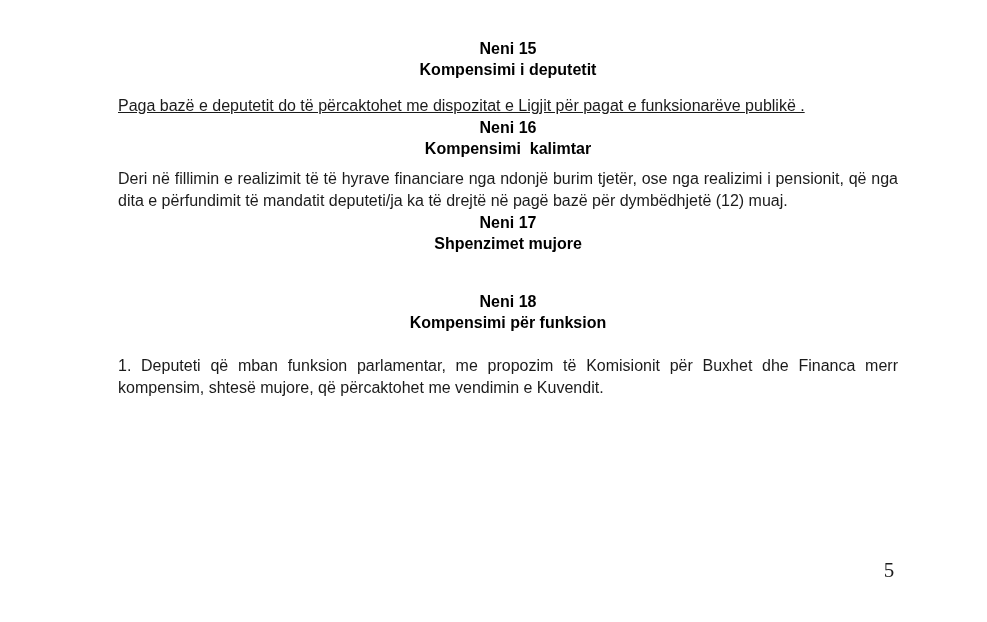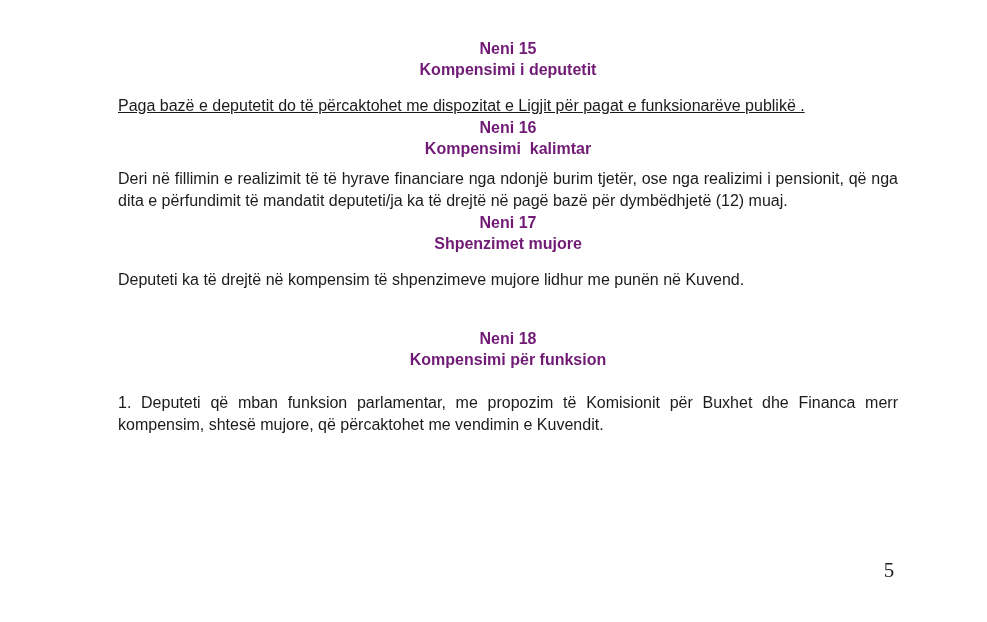--- a/index.html
+++ b/index.html
@@ -19,21 +19,21 @@
   .content {
     padding-left: 118px;
     padding-right: 89px; 
   }
   .heading {
     margin: 0;
     font-size: 16px;
     line-height: 21px;
     font-weight: bold;
     text-align: center;
-    color: #701a75;
+    color: #000000;
   }
   .heading .hl {
     display: block;
     white-space: pre-wrap; 
   }
   .body-text {
     margin: 0;
     font-size: 16px;
     line-height: 22px;
     text-align: justify;
@@ -80,21 +80,20 @@
         <span class="hl">Kompensimi  kalimtar</span>
       </h2>
       <p class="body-text">Deri në fillimin e realizimit të të hyrave financiare nga ndonjë burim tjetër, ose nga realizimi i pensionit, që nga dita e përfundimit të mandatit deputeti/ja ka të drejtë në pagë bazë për dymbëdhjetë (12) muaj.</p>
     </section>
 
     <section class="sec s3">
       <h2 class="heading">
         <span class="hl">Neni 17</span>
         <span class="hl">Shpenzimet mujore</span>
       </h2>
-      <p class="body-text">Deputeti ka të drejtë në kompensim të shpenzimeve mujore lidhur me punën në Kuvend.</p>
     </section>
 
     <section class="sec s4">
       <h2 class="heading">
         <span class="hl">Neni 18</span>
         <span class="hl">Kompensimi për funksion</span>
       </h2>
       <p class="body-text">1. Deputeti që mban funksion parlamentar, me propozim të Komisionit për Buxhet dhe Financa merr kompensim, shtesë mujore, që përcaktohet me vendimin e Kuvendit.</p>
     </section>
 

